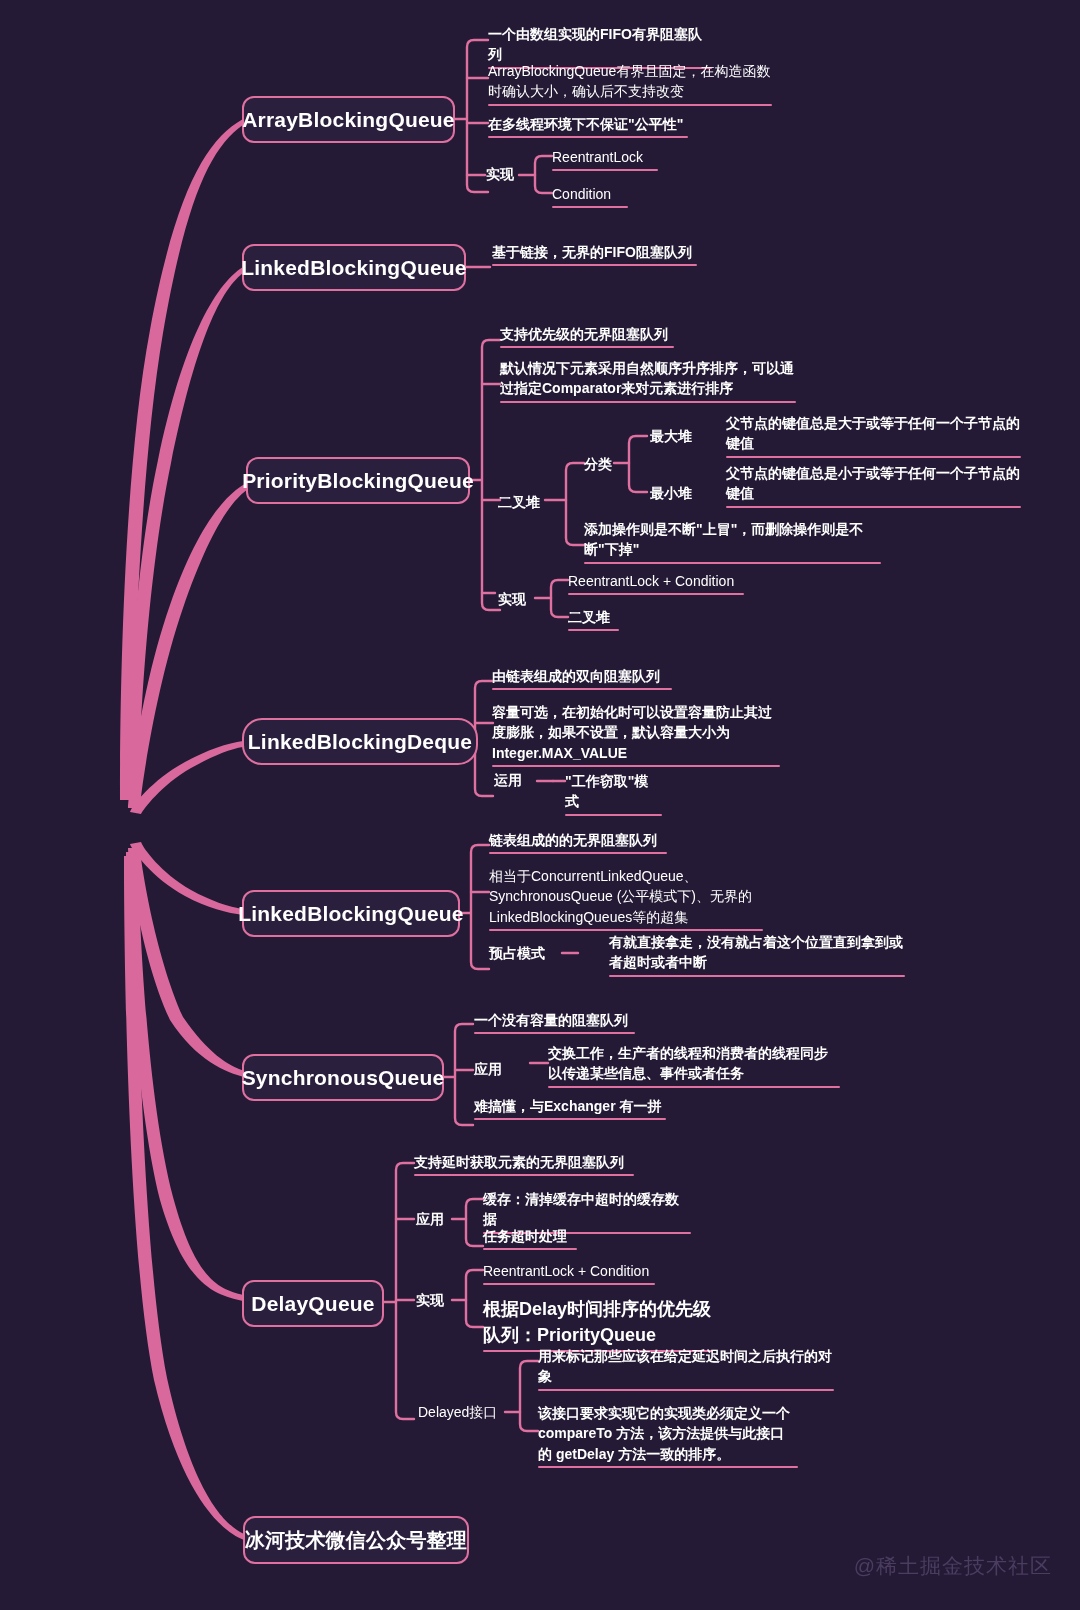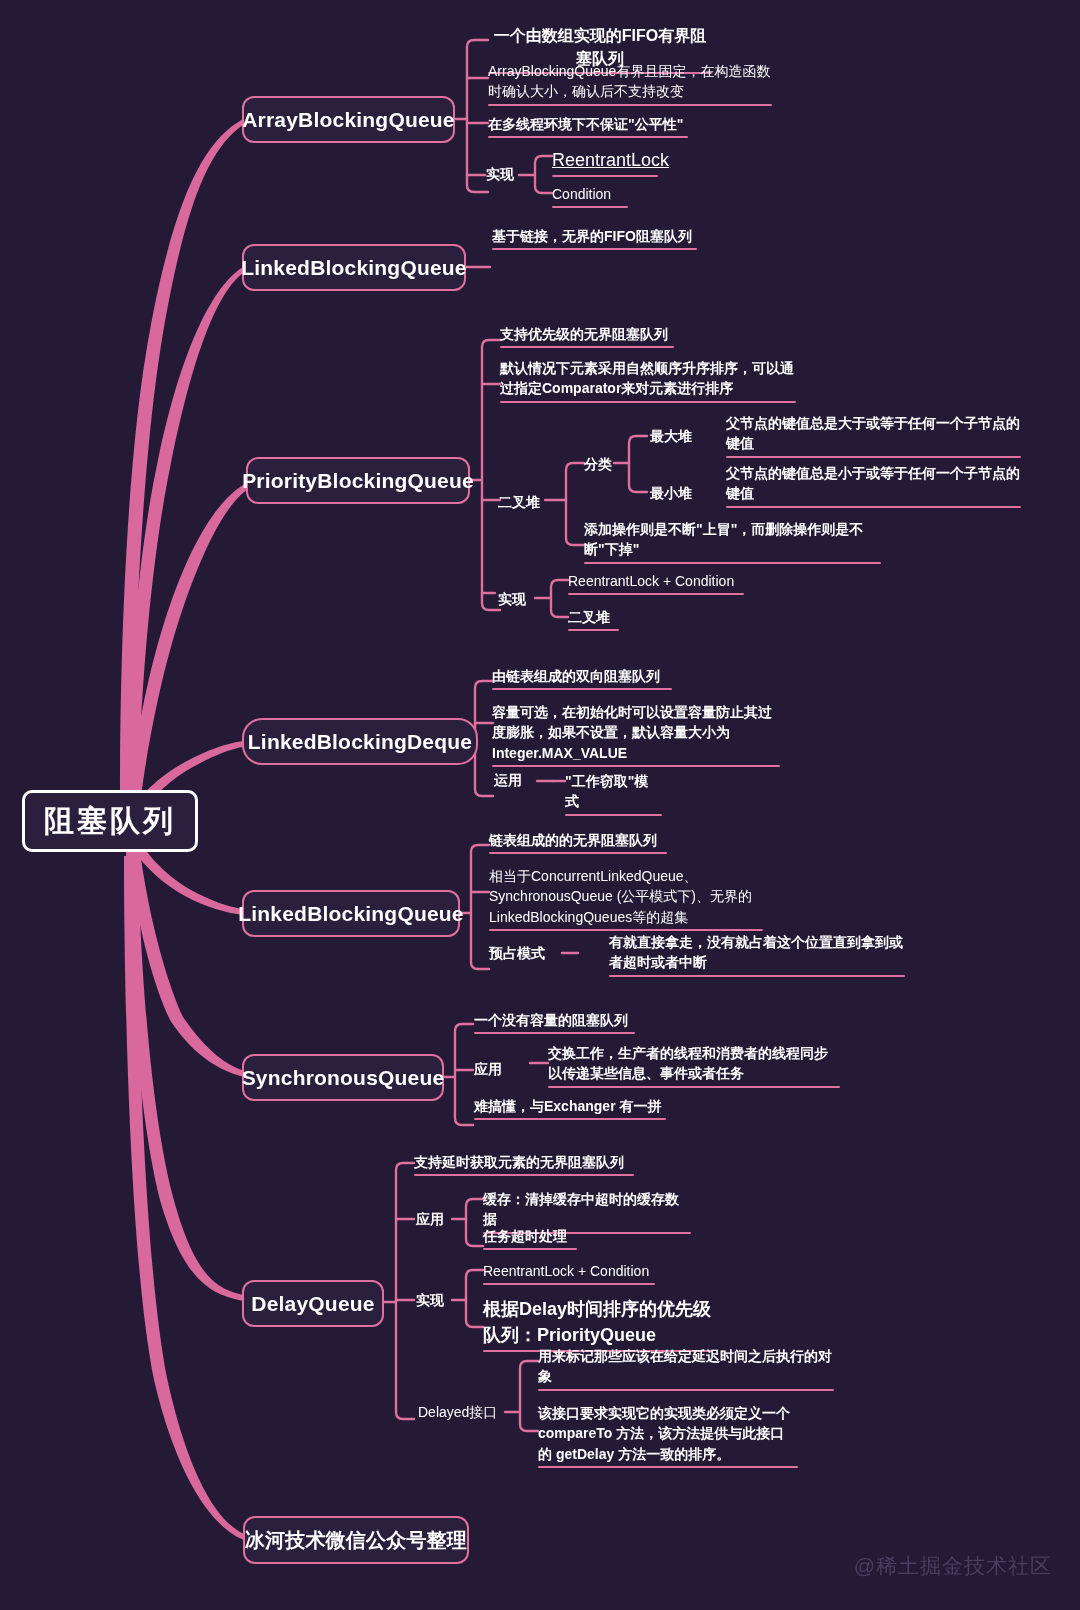--- a/index.html
+++ b/index.html
@@ -150,23 +150,20 @@
       <path d="M396 1300 L 414 1300"></path>
       <path d="M466 1206 Q 466 1199 473 1199 L 483 1199 M466 1206 L 466 1239 M466 1239 Q 466 1246 473 1246 L 483 1246"></path>
       <path d="M452 1219 L 466 1219"></path>
       <path d="M466 1277 Q 466 1270 473 1270 L 483 1270 M466 1277 L 466 1320 M466 1320 Q 466 1327 473 1327 L 483 1327"></path>
       <path d="M452 1300 L 466 1300"></path>
       <path d="M520 1368 Q 520 1361 527 1361 L 538 1361 M520 1368 L 520 1424 M520 1424 Q 520 1431 527 1431 L 538 1431"></path>
       <path d="M505 1412 L 520 1412"></path>
     </g>
   </svg>
 
-  <div class="node root" style="left:22px; top:790px; width:176px; height:62px;">
-    <span>阻塞队列</span>
-  </div>
 
   <div class="node topic" style="left:242px; top:96px; width:213px; height:47px;">
     <span>ArrayBlockingQueue</span>
   </div>
 
   <div class="node topic" style="left:242px; top:244px; width:224px; height:47px;">
     <span>LinkedBlockingQueue</span>
   </div>
 
   <div class="node topic" style="left:246px; top:457px; width:224px; height:47px;">
@@ -186,50 +183,50 @@
   </div>
 
   <div class="node topic" style="left:242px; top:1280px; width:142px; height:47px;">
     <span>DelayQueue</span>
   </div>
 
   <div class="node footer" style="left:243px; top:1516px; width:226px; height:48px;justify-content:flex-end;">
     <span>冰河技术微信公众号整理</span>
   </div>
 
-  <div class="leaf bold" style="left:488px; top:24px; width:224px; font-size:16px;text-align:center;">
+  <div class="leaf bold" style="left:488px; top:24px; width:224px; font-size:14px;">
     <span class="txt">一个由数组实现的FIFO有界阻塞队列</span>
     <span class="ul"></span>
   </div>
 
   <div class="leaf thin" style="left:488px; top:61px; width:284px; font-size:14px;">
     <span class="txt">ArrayBlockingQueue有界且固定，在构造函数时确认大小，确认后不支持改变</span>
     <span class="ul"></span>
   </div>
 
   <div class="leaf bold" style="left:488px; top:114px; width:200px; font-size:14px;">
     <span class="txt">在多线程环境下不保证"公平性"</span>
     <span class="ul"></span>
   </div>
 
   <div class="glabel" style="left:486px; top:166px; font-size:14px;">
     <span>实现</span>
   </div>
 
-  <div class="leaf thin" style="left:552px; top:147px; width:106px; font-size:18px;text-decoration:underline;">
+  <div class="leaf thin" style="left:552px; top:147px; width:106px; font-size:14px;">
     <span class="txt">ReentrantLock</span>
     <span class="ul"></span>
   </div>
 
   <div class="leaf thin" style="left:552px; top:184px; width:76px; font-size:14px;">
     <span class="txt">Condition</span>
     <span class="ul"></span>
   </div>
 
-  <div class="leaf bold" style="left:492px; top:226px; width:205px; font-size:14px;">
+  <div class="leaf bold" style="left:492px; top:242px; width:205px; font-size:14px;">
     <span class="txt">基于链接，无界的FIFO阻塞队列</span>
     <span class="ul"></span>
   </div>
 
   <div class="leaf bold" style="left:500px; top:324px; width:174px; font-size:14px;">
     <span class="txt">支持优先级的无界阻塞队列</span>
     <span class="ul"></span>
   </div>
 
   <div class="leaf bold" style="left:500px; top:358px; width:296px; font-size:14px;">

